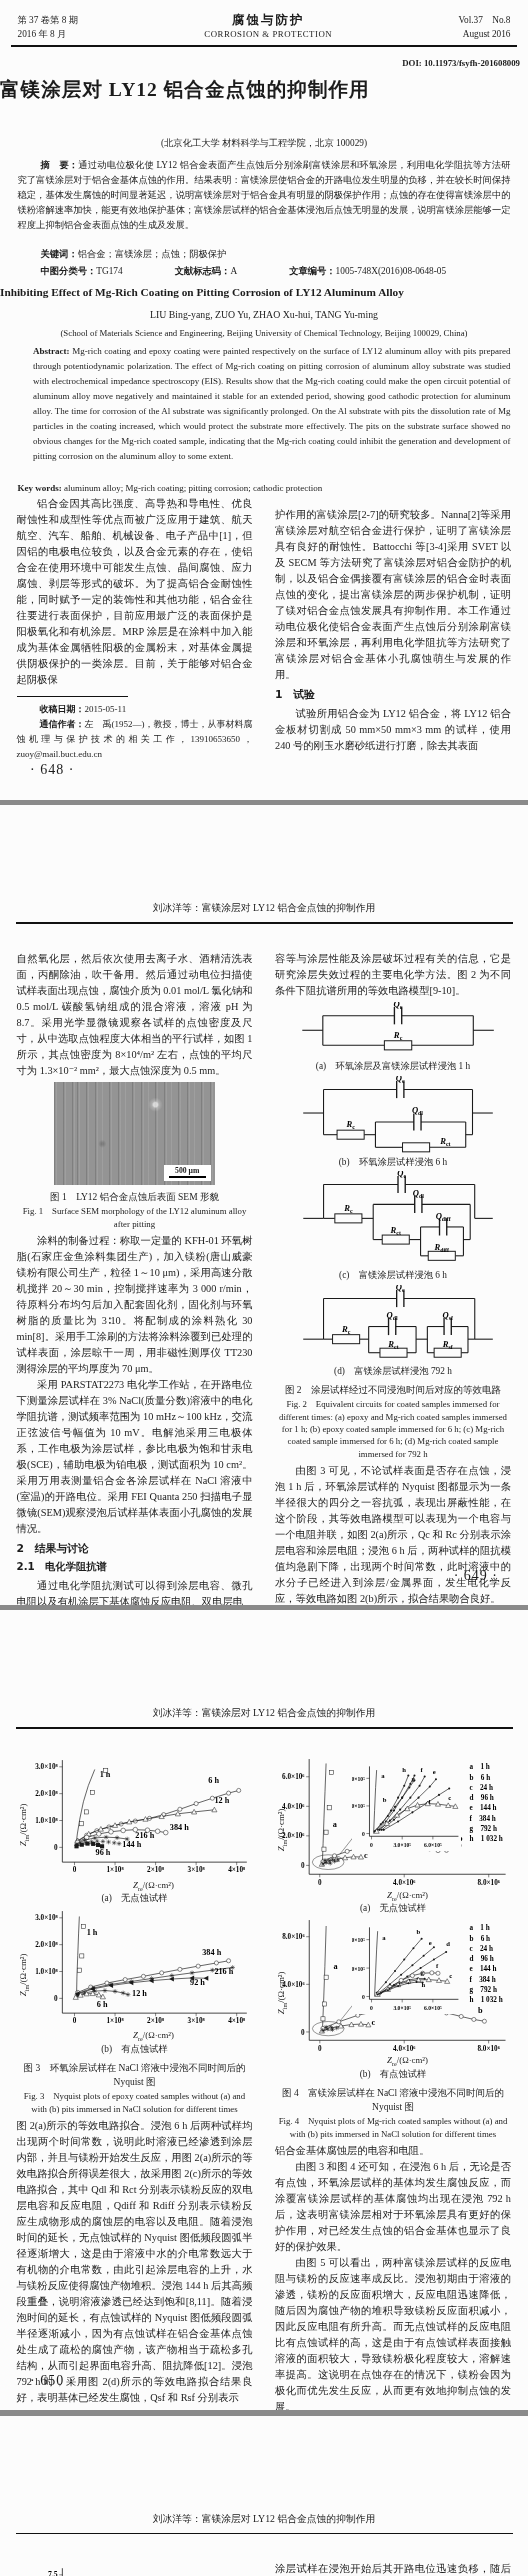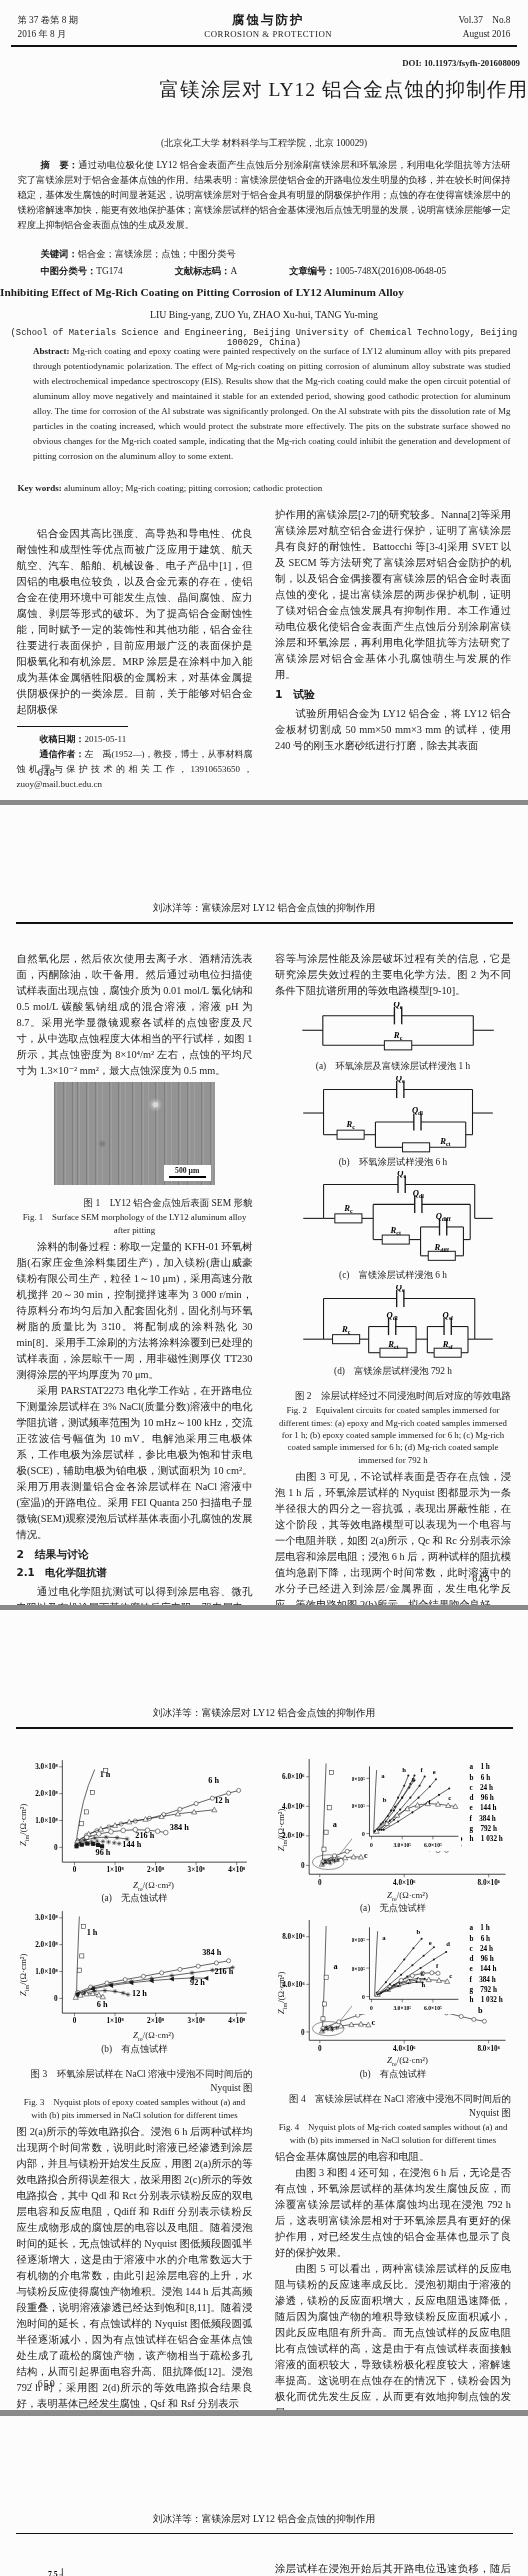--- a/index.html
+++ b/index.html
@@ -7,50 +7,50 @@
   .page{position:relative;width:528px;height:800px;background:#fcfcfc;overflow:hidden;margin-bottom:5.2px;}
   .page:last-child{margin-bottom:0;}
   
   .p1h{position:absolute;top:13.4px;left:17.5px;right:17.5px;display:flex;justify-content:space-between;align-items:flex-start;}
   .p1h .cell{font-size:9.3px;line-height:14px;}
   .p1h-c{text-align:center;}
   .p1h-c .jn{font-size:12.4px;font-weight:bold;letter-spacing:2.1px;}
   .p1h-c .je{font-size:8.8px;letter-spacing:0.5px;}
   .rule1{position:absolute;top:45px;left:11.3px;right:11.3px;height:2.1px;background:#111;}
   .doi{position:absolute;top:58px;right:8px;font-size:8.8px;font-weight:bold;}
-  .title{position:absolute;top:76px;left:0;width:100%;text-align:right;font-size:19.6px;font-weight:normal;margin:0;letter-spacing:1px;}
+  .title{position:absolute;top:76px;left:0;width:100%;text-align:left;font-size:19.6px;font-weight:bold;margin:0;letter-spacing:1px;}
   .authors{position:absolute;top:117px;width:100%;text-align:center;font-size:10.8px;}
   .affil{position:absolute;top:137px;width:100%;text-align:center;font-size:9.3px;}
   .abs{position:absolute;top:157px;left:17.5px;right:17.5px;font-size:9.3px;line-height:15px;text-align:justify;margin:0;}
   .kw{position:absolute;top:248px;left:17.5px;right:17.5px;font-size:9.3px;margin:0;}
   .clc{position:absolute;top:265px;left:17.5px;right:17.5px;font-size:9.3px;margin:0;display:flex;gap:29px;}
   .bh{font-family:"DejaVu Sans","Liberation Sans",sans-serif;font-weight:bold;padding-left:23px;}
   .bsf{font-weight:bold;}
   .etitle{position:absolute;top:286px;width:100%;text-align:left;font-size:11.3px;font-weight:bold;}
   .eauthors{position:absolute;top:309px;width:100%;text-align:center;font-size:9.8px;}
-  .eaffil{position:absolute;top:328px;width:100%;text-align:center;font-size:8.8px;font-family:Liberation Mono, monospace;}
+  .eaffil{position:absolute;top:328px;width:100%;text-align:center;font-size:8.8px;}
   .eabs{position:absolute;top:344px;left:33px;right:17.5px;font-size:9px;line-height:15px;text-align:justify;margin:0;}
   .ekw{position:absolute;top:483px;left:17.5px;right:17.5px;font-size:9px;margin:0;}
   
   .colL{position:absolute;left:16.5px;width:236px;}
   .colR{position:absolute;left:275px;width:236px;}
   p.body{font-size:10.3px;line-height:16px;text-align:justify;margin:0;}
   p.ind{text-indent:2em;}
   h2.sh{font-family:"DejaVu Sans","Liberation Sans",sans-serif;font-size:10.8px;margin:5.2px 0 4.1px 0;}
   h3.sh{font-family:"DejaVu Sans","Liberation Sans",sans-serif;font-size:10.3px;margin:4.1px 0 3.1px 0;}
   .fnrule{width:111px;height:1px;background:#111;margin:8.2px 0 5.2px 0;}
   .fn{font-size:9px;line-height:15px;text-align:justify;margin:0;}
-  .pgno{position:absolute;bottom:21.6px;font-size:10px;letter-spacing:1px;}
+  .pgno{position:absolute;bottom:21.6px;font-size:14px;letter-spacing:1px;}
   
   .runhead{position:absolute;top:97px;width:100%;text-align:center;font-size:9.8px;}
   .rule2{position:absolute;top:117px;left:15.5px;right:15.5px;height:1.5px;background:#111;}
   
   .fig{margin:3.1px 0;}
   .subcap{text-align:center;font-size:9.3px;line-height:13.4px;margin:1px 0 2.1px 0;}
-  .capcn{text-align:right;font-size:9.5px;line-height:14px;margin:11px 0 0 0;}
+  .capcn{text-align:center;font-size:9.5px;line-height:14px;margin:5px 0 0 0;}
   .capen{text-align:center;font-size:8.8px;line-height:12.4px;margin:1px 0 3.1px 0;}
   .chart{position:relative;width:236px;background:#fcfcfc;}
   .chartwrap{position:relative;}
   .inset{position:absolute;background:#fcfcfc;width:109px;}
   #c-fig3a,#c-fig3b{height:134px;}
   #c-fig4a{height:144px;} #c-fig4b{height:149px;}
   #c-fig4ai{left:77px;top:6.2px;height:87px;}
   #c-fig4bi{left:77px;top:7.2px;height:89px;}
   #c-fig5{height:129px;}
   .ylab{position:absolute;left:1px;top:0;height:100%;width:13.4px;display:flex;align-items:center;justify-content:center;}
@@ -91,32 +91,32 @@
       <div class="cell" style="text-align:right">
         <div>Vol.37　No.8</div>
         <div>August 2016</div>
       </div>
     </div>
     <div class="rule1"></div>
     <div class="doi">DOI: 10.11973/fsyfh-201608009</div>
     <h1 class="title">富镁涂层对 LY12 铝合金点蚀的抑制作用</h1>
     <div class="affil">(北京化工大学 材料科学与工程学院，北京 100029)</div>
     <p class="abs"><span class="bh">摘　要：</span><span>通过动电位极化使 LY12 铝合金表面产生点蚀后分别涂刷富镁涂层和环氧涂层，利用电化学阻抗等方法研究了富镁涂层对于铝合金基体点蚀的作用。结果表明：富镁涂层使铝合金的开路电位发生明显的负移，并在较长时间保持稳定，基体发生腐蚀的时间显著延迟，说明富镁涂层对于铝合金具有明显的阴极保护作用；点蚀的存在使得富镁涂层中的镁粉溶解速率加快，能更有效地保护基体；富镁涂层试样的铝合金基体浸泡后点蚀无明显的发展，说明富镁涂层能够一定程度上抑制铝合金表面点蚀的生成及发展。</span></p>
-    <p class="kw"><span class="bh">关键词：</span><span>铝合金；富镁涂层；点蚀；中图分类号</span></p>
+    <p class="kw"><span class="bh">关键词：</span><span>铝合金；富镁涂层；点蚀；阴极保护</span></p>
     <p class="clc">
       <span><span class="bh">中图分类号：</span><span>TG174</span></span>
       <span><span class="bh">文献标志码：</span><span>A</span></span>
       <span><span class="bh">文章编号：</span><span>1005-748X(2016)08-0648-05</span></span>
     </p>
     <div class="etitle">Inhibiting Effect of Mg-Rich Coating on Pitting Corrosion of LY12 Aluminum Alloy</div>
     <div class="eauthors">LIU Bing-yang, ZUO Yu, ZHAO Xu-hui, TANG Yu-ming</div>
     <div class="eaffil">(School of Materials Science and Engineering, Beijing University of Chemical Technology, Beijing 100029, China)</div>
     <p class="eabs"><span class="bsf">Abstract:</span> <span>Mg-rich coating and epoxy coating were painted respectively on the surface of LY12 aluminum alloy with pits prepared through potentiodynamic polarization. The effect of Mg-rich coating on pitting corrosion of aluminum alloy substrate was studied with electrochemical impedance spectroscopy (EIS). Results show that the Mg-rich coating could make the open circuit potential of aluminum alloy move negatively and maintained it stable for an extended period, showing good cathodic protection for aluminum alloy. The time for corrosion of the Al substrate was significantly prolonged. On the Al substrate with pits the dissolution rate of Mg particles in the coating increased, which would protect the substrate more effectively. The pits on the substrate surface showed no obvious changes for the Mg-rich coated sample, indicating that the Mg-rich coating could inhibit the generation and development of pitting corrosion on the aluminum alloy to some extent.</span></p>
     <p class="ekw"><span class="bsf">Key words:</span> <span>aluminum alloy; Mg-rich coating; pitting corrosion; cathodic protection</span></p>
-    <div class="colL" style="top:526px">
+    <div class="colL" style="top:496px">
       <p class="body ind">铝合金因其高比强度、高导热和导电性、优良耐蚀性和成型性等优点而被广泛应用于建筑、航天航空、汽车、船舶、机械设备、电子产品中[1]，但因铝的电极电位较负，以及合金元素的存在，使铝合金在使用环境中可能发生点蚀、晶间腐蚀、应力腐蚀、剥层等形式的破坏。为了提高铝合金耐蚀性能，同时赋予一定的装饰性和其他功能，铝合金往往要进行表面保护，目前应用最广泛的表面保护是阳极氧化和有机涂层。MRP 涂层是在涂料中加入能成为基体金属牺牲阳极的金属粉末，对基体金属提供阴极保护的一类涂层。目前，关于能够对铝合金起阴极保</p>
       <div class="fnrule"></div>
       <p class="fn"><span class="bh">收稿日期：</span><span>2015-05-11</span></p>
       <p class="fn"><span class="bh">通信作者：</span><span>左　禹(1952—)，教授，博士，从事材料腐蚀机理与保护技术的相关工作，13910653650，zuoy@mail.buct.edu.cn</span></p>
     </div>
     <div class="colR" style="top:507px">
       <p class="body">护作用的富镁涂层[2-7]的研究较多。Nanna[2]等采用富镁涂层对航空铝合金进行保护，证明了富镁涂层具有良好的耐蚀性。Battocchi 等[3-4]采用 SVET 以及 SECM 等方法研究了富镁涂层对铝合金防护的机制，以及铝合金偶接覆有富镁涂层的铝合金时表面点蚀的变化，提出富镁涂层的两步保护机制，证明了镁对铝合金点蚀发展具有抑制作用。本工作通过动电位极化使铝合金表面产生点蚀后分别涂刷富镁涂层和环氧涂层，再利用电化学阻抗等方法研究了富镁涂层对铝合金基体小孔腐蚀萌生与发展的作用。</p>
       <h2 class="sh">1　试验</h2>
       <p class="body ind">试验所用铝合金为 LY12 铝合金，将 LY12 铝合金板材切割成 50 mm×50 mm×3 mm 的试样，使用 240 号的刚玉水磨砂纸进行打磨，除去其表面</p>
     </div>

